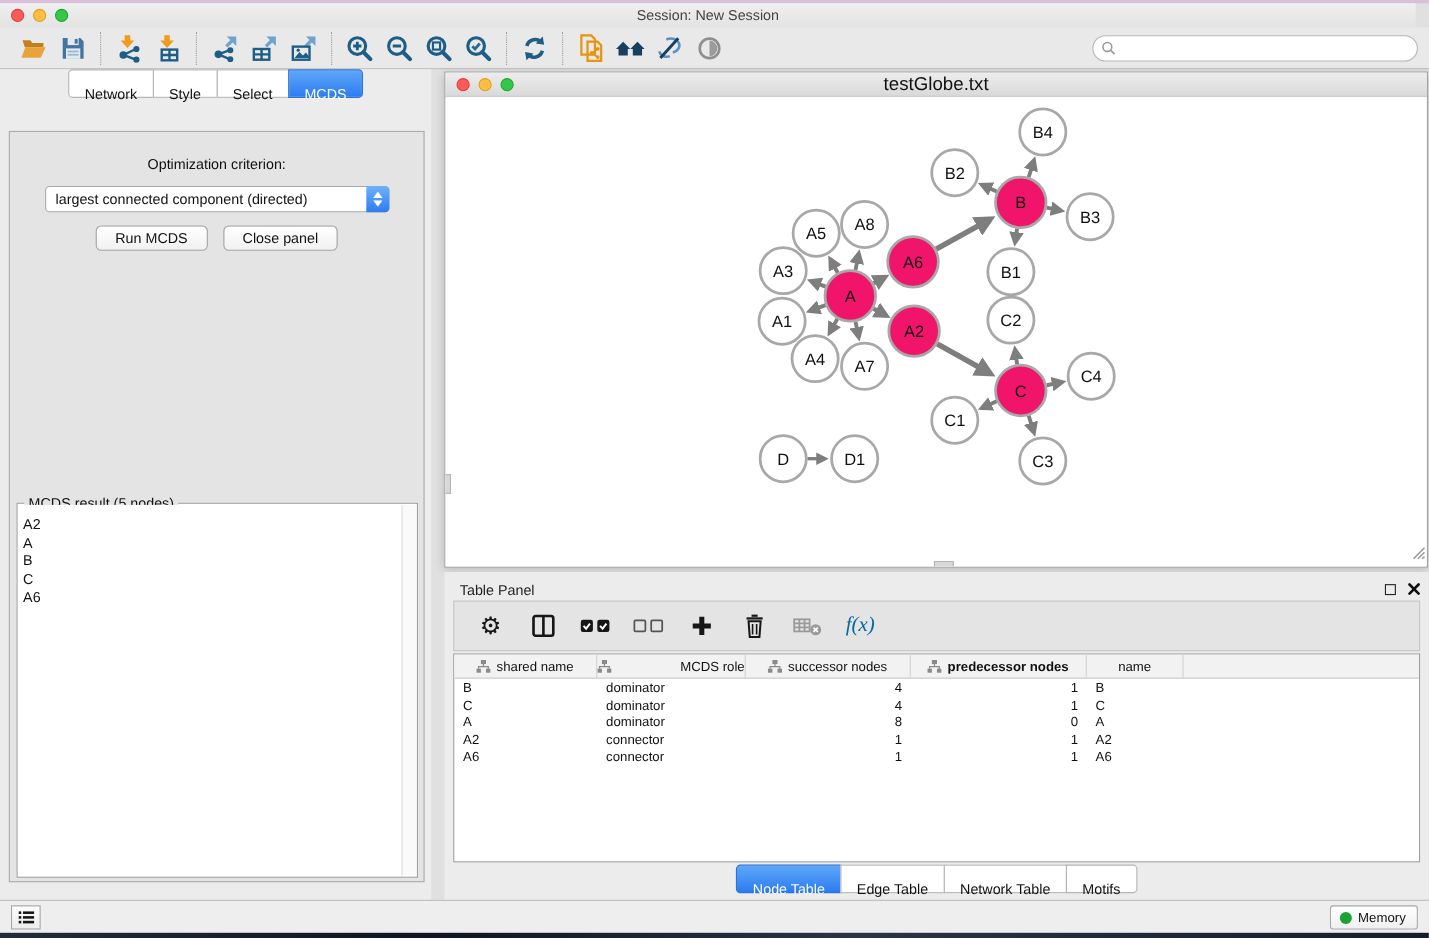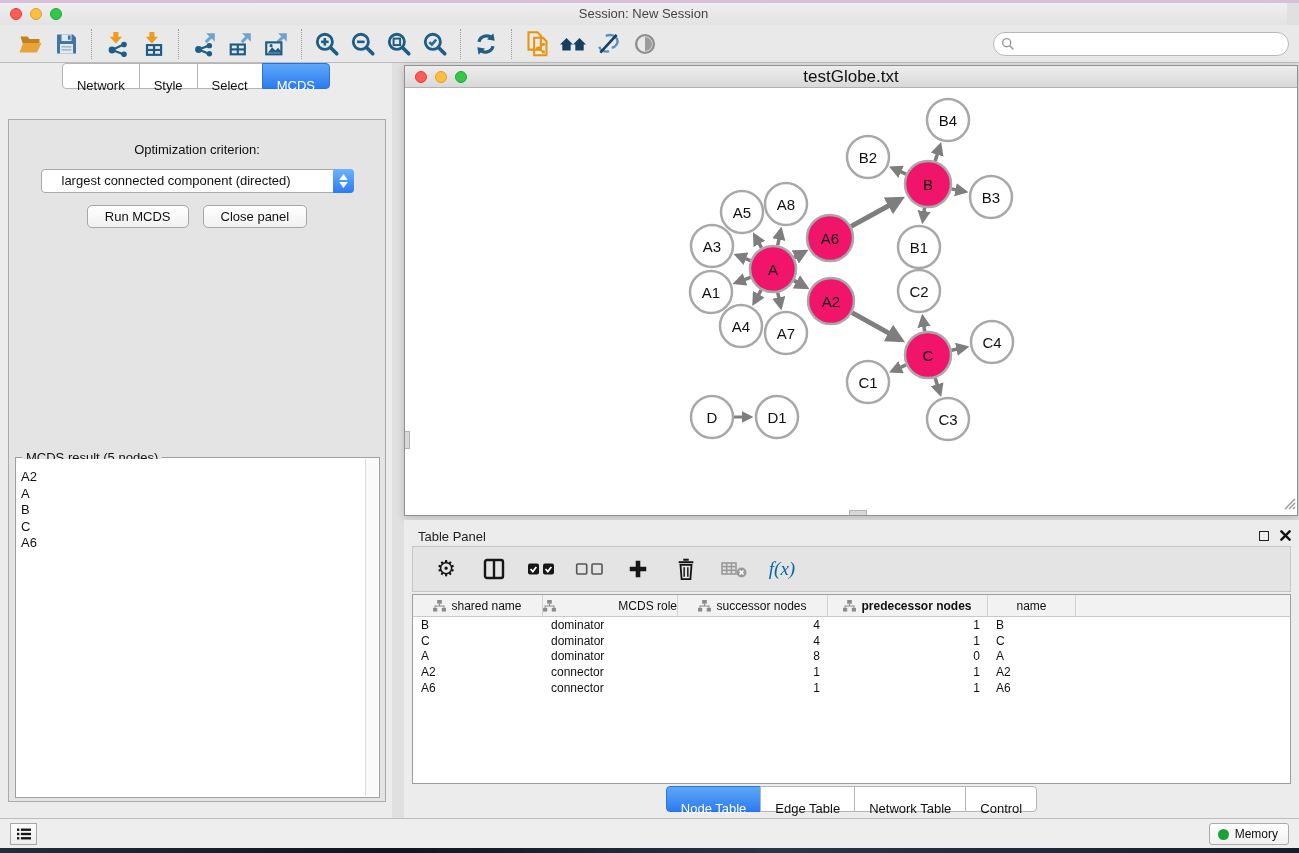--- a/index.html
+++ b/index.html
@@ -42,21 +42,21 @@
     font-size:13px; color:#111; margin-left:-1px; cursor:default; }
   .seg:first-child { border-radius:4px 0 0 4px; margin-left:0; }
   .seg:last-child { border-radius:0 4px 4px 0; }
   .seg.sel { background:linear-gradient(#5ea8f8,#2c7cf0); border-color:#2a72dd; color:#fff; }
 
   .ctrl-box { position:absolute; left:8px; right:6px; top:56px; bottom:16px;
     border:1px solid #ababab; background:#e4e4e4; }
   .opt-label { text-align:center; margin-top:22px; font-size:13px; color:#111; }
   .dropdown { position:relative; margin:12px auto 0; width:313px; height:24px; background:#fff;
     border:1px solid #a9a9a9; border-radius:4px; font-size:13px; color:#111; }
-  .dropdown .dval { line-height:22px; padding-left:20px; white-space:nowrap; overflow:hidden; }
+  .dropdown .dval { line-height:22px; padding-left:9px; white-space:nowrap; overflow:hidden; }
   .stepper { position:absolute; right:-1px; top:-1px; width:21px; height:24px; border-radius:0 4px 4px 0;
     background:linear-gradient(#6fb2fa,#2d7bf0); display:flex; flex-direction:column;
     align-items:center; justify-content:center; gap:2px; }
   .btnrow { display:flex; justify-content:center; gap:14px; margin-top:12px; }
   .pushbtn { height:23px; padding:0 17px; font-size:13px; color:#111; background:linear-gradient(#ffffff,#f1f1f1);
     border:1px solid #a6a6a6; border-radius:5px; font-family:"Liberation Sans",sans-serif; }
 
   .fieldset { position:absolute; left:6px; right:5px; top:337px; height:341px;
     border:1px solid #9f9f9f; background:#fff; }
   .fieldset .legend { position:absolute; top:-8px; left:6px; background:#e4e4e4; padding:0 4px;
@@ -633,21 +633,21 @@
             <div class="td r" style="width: 160px;">1</div>
             <div class="td l" style="width: 88px;">A6</div>
           </div>
         </div>
     </div>
 
     <div class="tp-tabs segtabs" id="tabletabs">
         <div class="seg sel">Node Table</div>
         <div class="seg">Edge Table</div>
         <div class="seg">Network Table</div>
-        <div class="seg">Control</div>
+        <div class="seg">Motifs</div>
       </div>
   </div>
 
   <div class="statusbar">
     <span class="listbtn">
       <svg width="16" height="14" viewBox="0 0 20 18">
           <g fill="#161616">
             <rect x="1" y="2" width="3" height="3"></rect>
             <rect x="6" y="2" width="13" height="3"></rect>
             <rect x="1" y="7.5" width="3" height="3"></rect>

